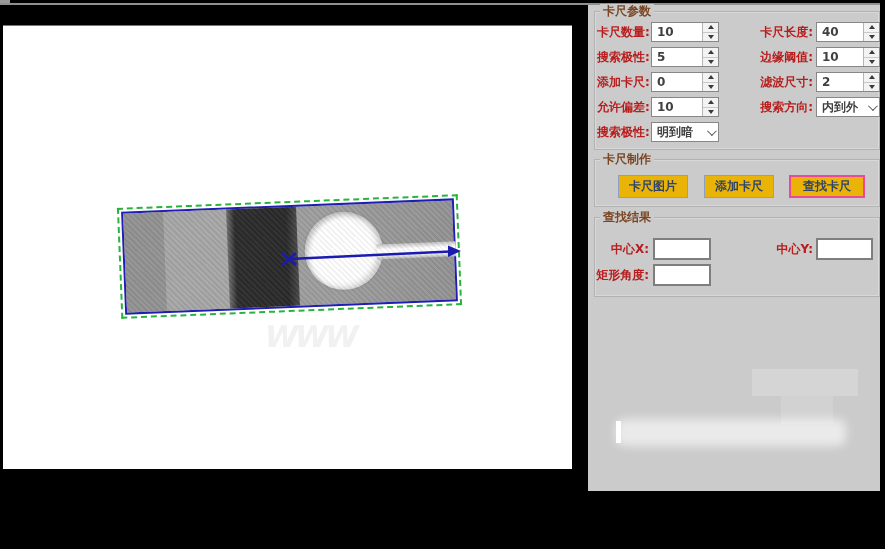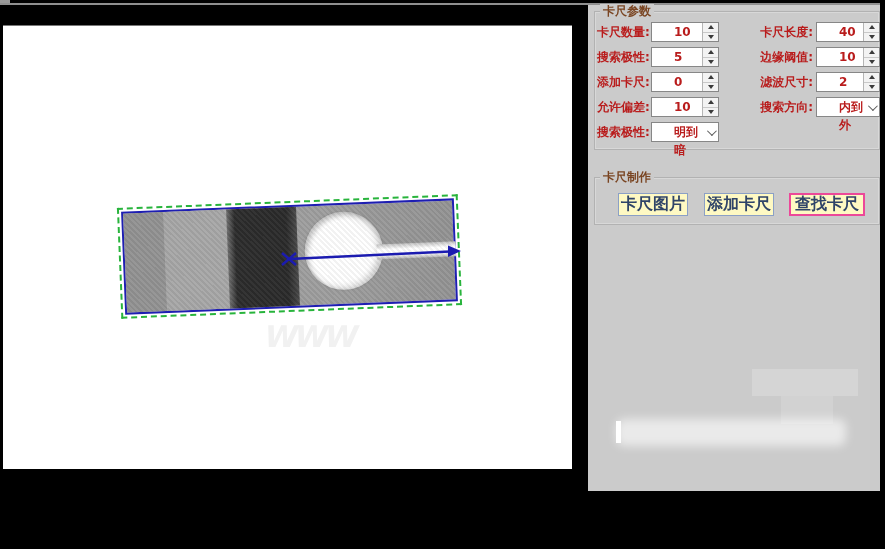--- a/index.html
+++ b/index.html
@@ -30,42 +30,42 @@
   .arrow-svg{position:absolute;left:0;top:0;pointer-events:none;}
   .www-mark{position:absolute;left:262px;top:293px;font-size:30px;font-weight:bold;
         color:#f1f1f1;transform:skewX(-12deg);letter-spacing:-3px;}
 
   
   .panel{position:absolute;left:588px;top:5px;width:294px;height:486px;background:#cbcbcb;}
   .group{position:absolute;border:1px solid #b2b2b2;box-shadow:inset 0 0 0 1px #d8d8d8;}
   .group-title{position:absolute;top:-8px;left:5px;background:#cbcbcb;padding:0 3px;
         color:#7a4522;font-weight:bold;font-size:12px;line-height:14px;white-space:nowrap;}
   .g-params{left:6px;top:6px;width:284px;height:137px;}
-  .g-make{left:6px;top:154px;width:284px;height:46px;margin-top:18px;}
+  .g-make{left:6px;top:154px;width:284px;height:46px;}
   .g-result{left:6px;top:212px;width:284px;height:78px;}
 
   .flabel{position:absolute;font-size:12px;font-weight:bold;color:#b91c1c;
         text-align:right;white-space:nowrap;line-height:20px;}
   .spin,.combo{position:absolute;height:20px;background:#fff;border:1px solid #878787;
         box-sizing:border-box;display:flex;align-items:stretch;}
-  .spin-val,.combo-val{flex:1;font-size:12px;font-weight:bold;color:#b91c1c;
-        padding-left:22px;line-height:18px;}
+  .spin-val,.combo-val{flex:1;font-size:12px;font-weight:bold;color:#404040;
+        padding-left:5px;line-height:18px;}
   .spin-btns{width:15px;border-left:1px solid #b5b5b5;background:#f3f3f3;
         display:flex;flex-direction:column;}
   .spin-half{flex:1;display:flex;align-items:center;justify-content:center;cursor:default;}
   .spin-half.up{border-bottom:1px solid #c9c9c9;}
   .tri-up{width:0;height:0;border-left:3px solid transparent;border-right:3px solid transparent;
         border-bottom:4px solid #3a3a3a;}
   .tri-dn{width:0;height:0;border-left:3px solid transparent;border-right:3px solid transparent;
         border-top:4px solid #3a3a3a;}
   .combo-chev-box{width:16px;display:flex;align-items:center;justify-content:center;}
   .chev{width:6px;height:6px;border-right:1.5px solid #5a5a5a;border-bottom:1.5px solid #5a5a5a;
         transform:rotate(45deg) translateY(-2px);}
-  .btn{position:absolute;top:15px;height:23px;background:#fef9c3;border:1px solid #8ba0c6;
-        color:#2f4468;font-weight:bold;font-size:16px;display:flex;align-items:center;
+  .btn{position:absolute;top:15px;height:23px;background:#eab308;border:1px solid #8ba0c6;
+        color:#2f4468;font-weight:bold;font-size:12px;display:flex;align-items:center;
         justify-content:center;box-sizing:border-box;cursor:default;}
   .btn.focused{border:2px solid #ec4899;}
   .result-input{position:absolute;height:22px;background:#fff;border:2px solid #7e7e7e;
         box-sizing:border-box;font-size:12px;}
 
   
   .wm-block1{position:absolute;left:164px;top:364px;width:106px;height:27px;background:#d5d5d5;}
   .wm-block2{position:absolute;left:193px;top:391px;width:52px;height:28px;background:#d2d2d2;}
   .wm-blur{position:absolute;left:28px;top:414px;width:230px;height:27px;border-radius:8px;
         background:rgba(255,255,255,.6);filter:blur(5px);}
@@ -205,19 +205,28 @@
       </div>
     </div>
 
     <div class="group g-make">
       <span class="group-title">卡尺制作</span>
       <div class="btn" style="left:23px;width:70px">卡尺图片</div>
       <div class="btn" style="left:109px;width:70px">添加卡尺</div>
       <div class="btn focused" style="left:194px;width:76px">查找卡尺</div>
     </div>
 
+    <div class="group g-result">
+      <span class="group-title">查找结果</span>
+      <span class="flabel" style="left:2px;top:21px;width:52px">中心X:</span>
+      <div class="result-input" style="left:58px;top:20px;width:58px"></div>
+      <span class="flabel" style="left:150px;top:21px;width:68px">中心Y:</span>
+      <div class="result-input" style="left:221px;top:20px;width:57px"></div>
+      <span class="flabel" style="left:0px;top:47px;width:54px">矩形角度:</span>
+      <div class="result-input" style="left:58px;top:46px;width:58px"></div>
+    </div>
 
     <div class="wm-block1"></div>
     <div class="wm-block2"></div>
     <div class="wm-blur"></div>
     <div class="wm-tick"></div>
   </div>
 </div>
 
 </body></html>

